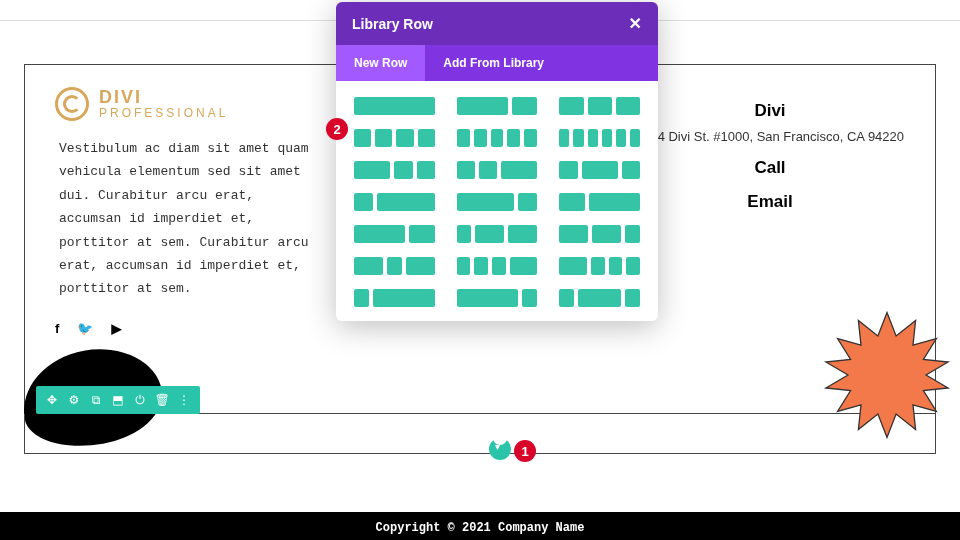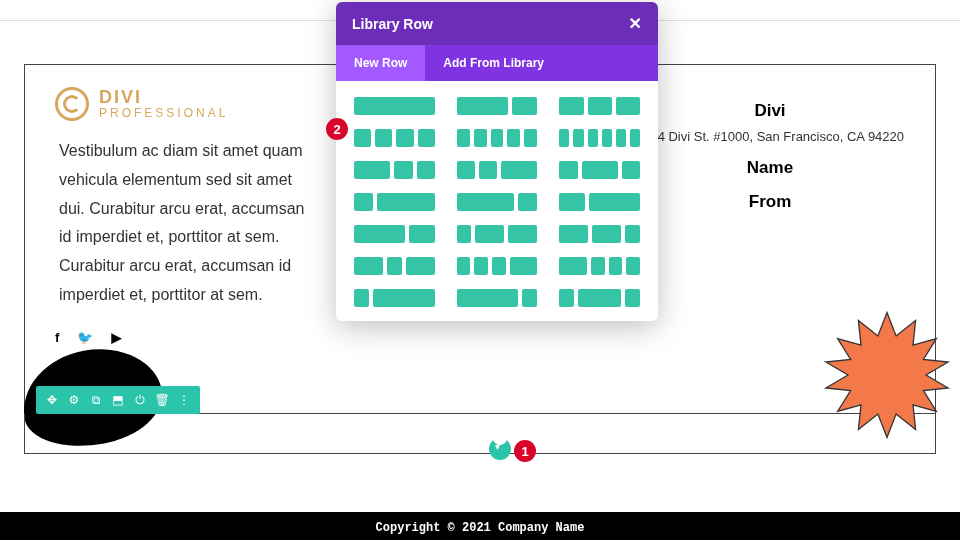--- a/index.html
+++ b/index.html
@@ -13,21 +13,21 @@
     border:1px solid #444; background:#fff; text-align:center;
   }
   .card-inner { display:flex; height:100%; padding:22px 30px 10px; gap:20px; }
   .col { flex:1; }
 
   .logo-row { display:flex; align-items:center; gap:10px; margin-bottom:16px; }
   .logo-mark { width:34px; height:34px; border:3px solid #d7a85b; border-radius:50%; position:relative; }
   .logo-mark::after { content:""; position:absolute; inset:5px; border:3px solid #d7a85b; border-radius:50%; border-right-color:transparent; }
   .logo-text { color:#d7a85b; font-weight:700; font-size:18px; letter-spacing:2px; line-height:1; }
   .logo-sub { color:#d7a85b; font-size:12px; letter-spacing:3px; }
-  .desc { font-size:16px; line-height:1.8; color:#333; padding:0 4px; }
+  .desc { font-size:13px; line-height:1.8; color:#333; padding:0 4px;font-family:Liberation Mono, monospace; }
   .socials { margin-top:20px; display:flex; gap:18px; }
   .socials span { font-size:13px; font-weight:bold; color:#000; }
 
   .contact h3 { font-size:17px; font-weight:700; margin:14px 0 8px; color:#000; }
   .contact p { font-size:13px; color:#333; }
 
   .blob { position:absolute; left:22px; top:350px; width:140px; height:95px; background:#000; border-radius:50% 50% 48% 52% / 60% 55% 45% 40%; transform:rotate(-10deg); }
   .starburst { position:absolute; right:8px; top:310px; width:130px; height:130px; }
 
   .toolbar { position:absolute; left:36px; top:386px; background:#29c4a9; display:flex; align-items:center; padding:4px 6px; gap:2px; border-radius:2px; }
@@ -77,22 +77,22 @@
       <div class="socials">
         <span>f</span>
         <span>🐦</span>
         <span>▶</span>
       </div>
     </div>
     <div class="col"></div>
     <div class="col contact">
       <h3>Divi</h3>
       <p>1234 Divi St. #1000, San Francisco, CA 94220</p>
-      <h3>Name</h3>
-      <h3>From</h3>
+      <h3>Call</h3>
+      <h3>Email</h3>
     </div>
   </div>
 </div>
 
 <div class="blob"></div>
 
 <svg class="starburst" viewBox="0 0 100 100">
   <polygon points="50,2 57,20 72,8 70,27 88,22 78,38 97,40 80,50 97,60 78,62 88,78 70,73 72,92 57,80 50,98 43,80 28,92 30,73 12,78 22,62 3,60 20,50 3,40 22,38 12,22 30,27 28,8 43,20" fill="#f4794a" stroke="#333" stroke-width="1"></polygon>
 </svg>
 

